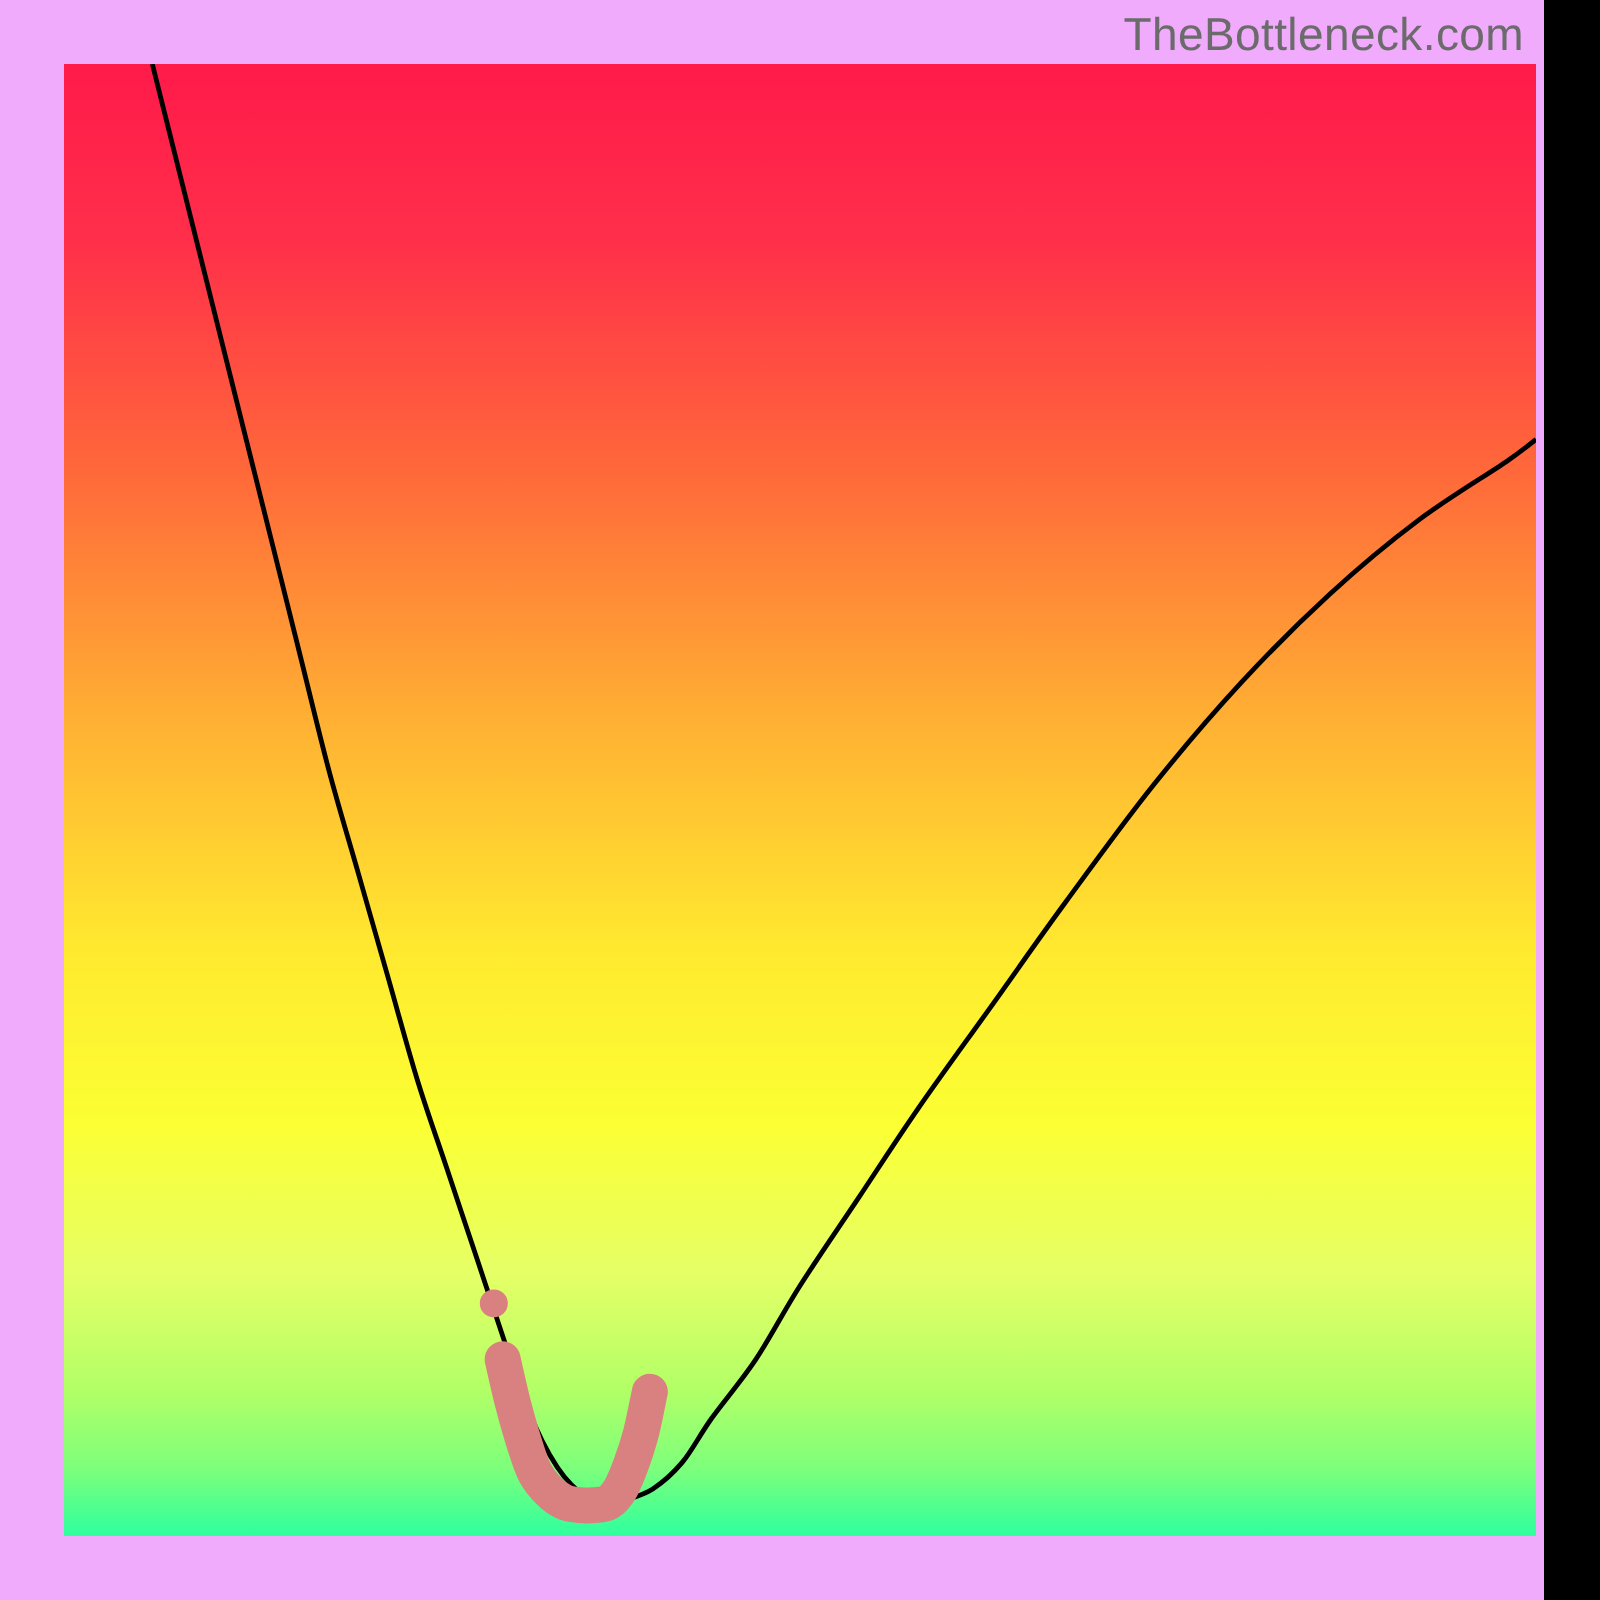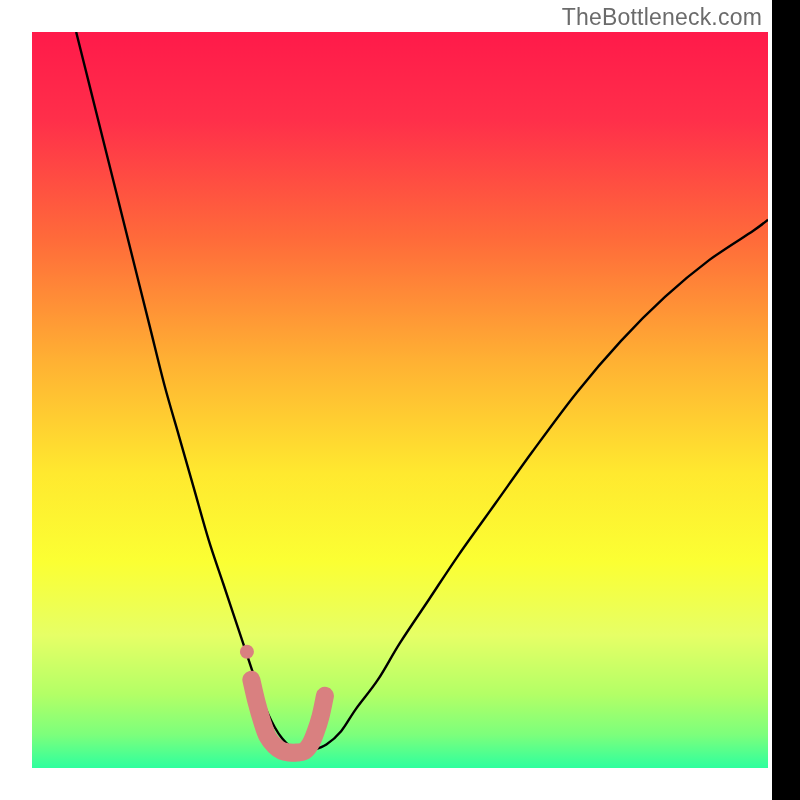--- a/index.html
+++ b/index.html
@@ -10,21 +10,21 @@
     background: #000;
     position: relative;
     font-family: Arial, sans-serif;
   }
   .frame {
     position: absolute;
     top: 0;
     left: 0;
     width: 772px;
     height: 800px;
-    background: #ffffff;
+    background: #f0abfc;
   }
   .plot-area {
     position: absolute;
     top: 32px;
     left: 32px;
     width: 736px;
     height: 736px;
     overflow: hidden;
   }
   .watermark {

